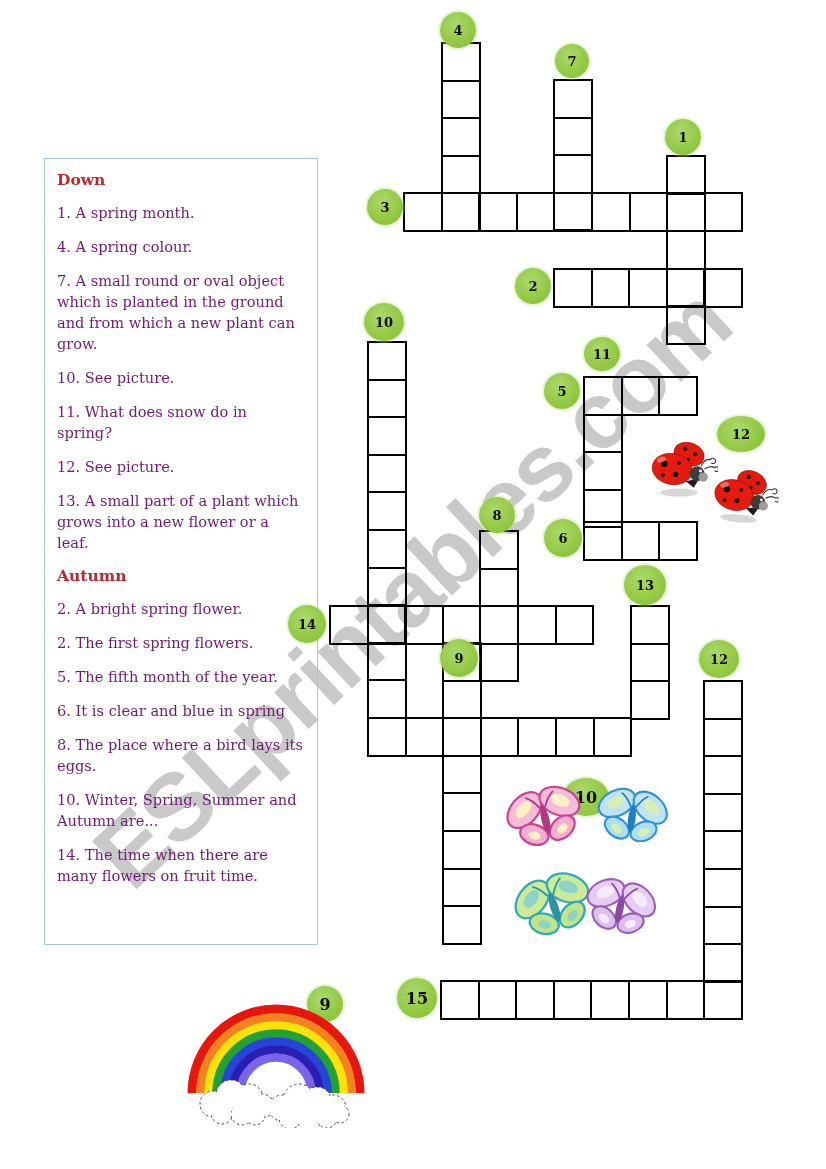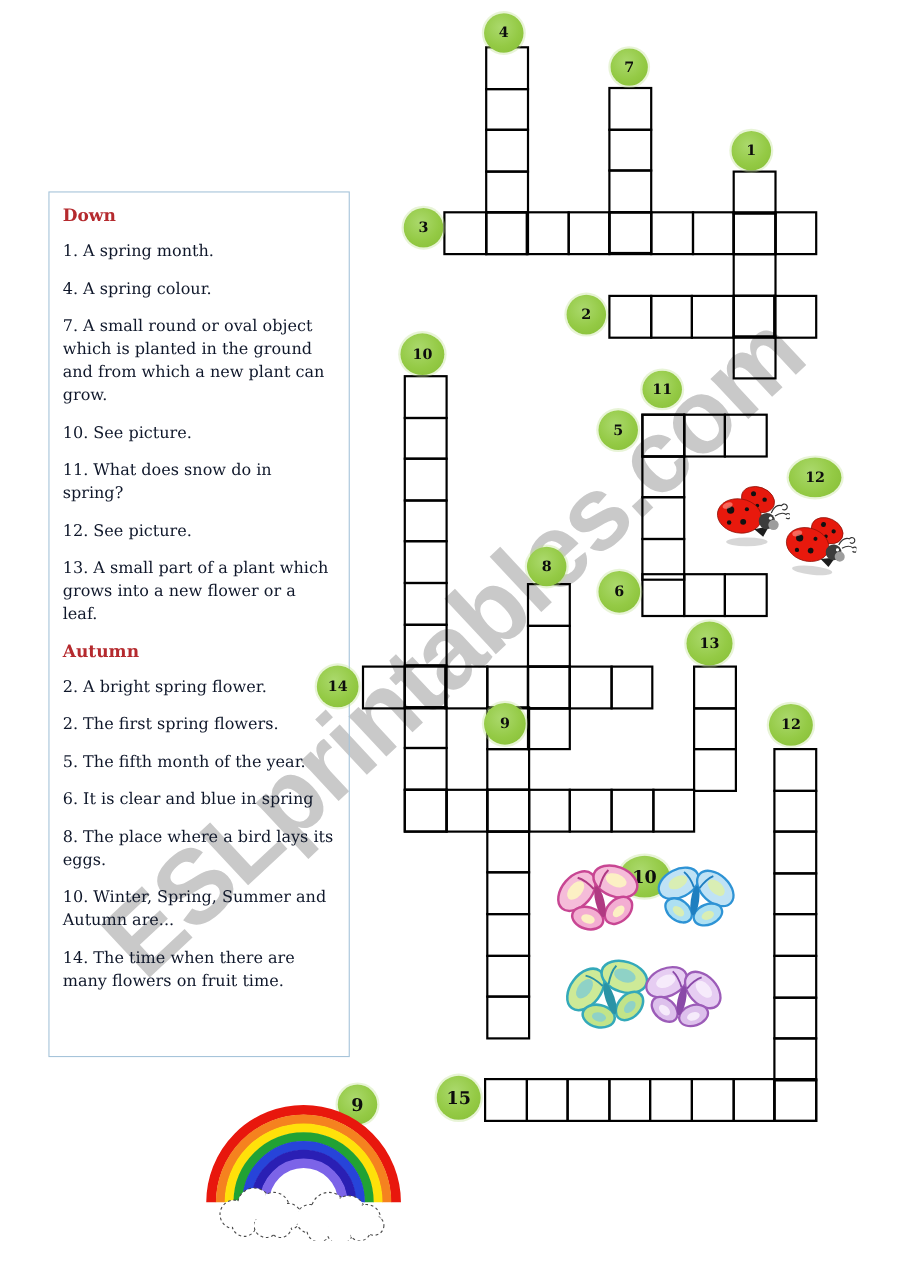--- a/index.html
+++ b/index.html
@@ -9,25 +9,25 @@
   .watermark { position:absolute; left:412px; top:588px; z-index:1;
       transform:translate(-50%,-50%) rotate(-43deg);
       font-family:"Liberation Sans", sans-serif; font-weight:bold;
       font-size:95px; letter-spacing:-2px; color:#c9c9c9; white-space:nowrap;
       user-select:none; }
 
   .title { position:absolute; left:70px; top:54px; z-index:2; color:#000;
       font-family:"Liberation Serif", serif; font-weight:bold; font-size:78px;
       letter-spacing:3px; line-height:1; }
 
-  .clue-box { position:absolute; left:44px; top:174px; width:274px; height:787px;
+  .clue-box { position:absolute; left:44px; top:158px; width:274px; height:787px;
       box-sizing:border-box; border:1px solid #a6c4da; padding:11px 12px 0 12px; z-index:2;
       background:transparent; }
   .clue-heading { font-size:15.5px; font-weight:bold; margin:0 0 13px 0; }
-  .clue { font-size:14.6px; line-height:21px; margin:0 0 13px 0; color:#0f172a; }
+  .clue { font-size:14.6px; line-height:21px; margin:0 0 13px 0; color:#701a75; }
 
   .grid-layer { position:absolute; left:0; top:0; z-index:2; }
   .cell { position:absolute; box-sizing:border-box; border:2px solid #000; background:transparent; }
 
   .badge { position:absolute; z-index:5; border-radius:50%;
       display:flex; align-items:center; justify-content:center;
       font-family:"DejaVu Serif", serif; font-weight:bold; font-size:13px; color:#0d0d0d;
       background:radial-gradient(circle at 42% 36%, #abd96d 0%, #94ca45 55%, #85bd35 100%);
       box-shadow:0 0 0 2px rgba(190,224,140,0.35); }
   .badge.big { font-size:16px; }

